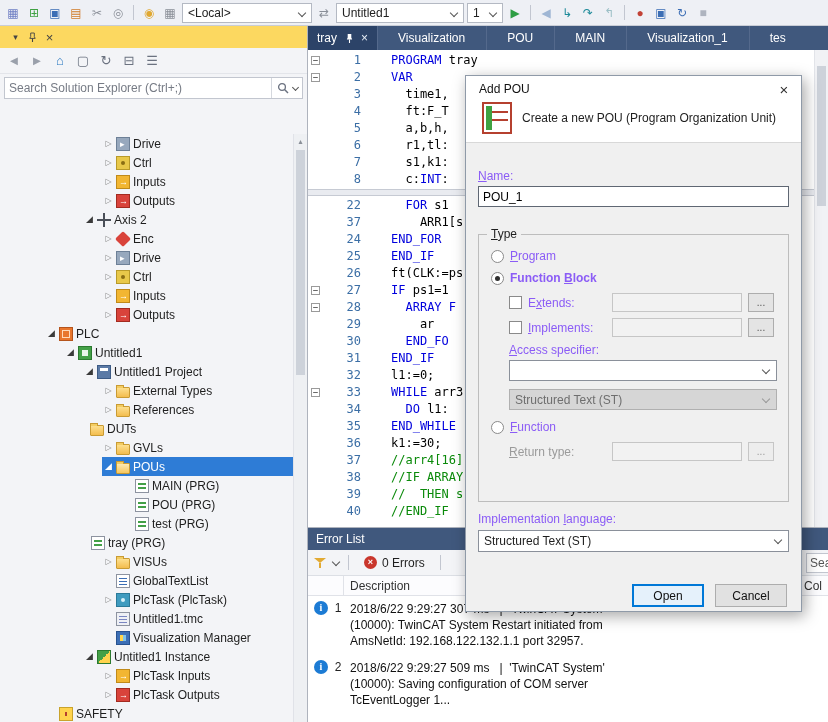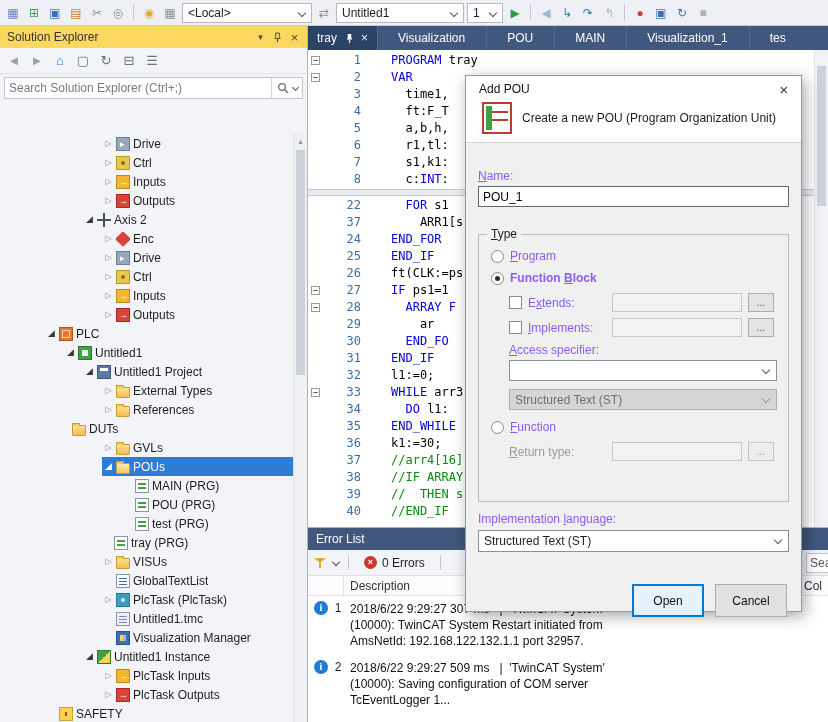--- a/index.html
+++ b/index.html
@@ -136,21 +136,21 @@
 .dots{margin-left:6px;width:26px;height:19px;background:#e4e4e4;border:1px solid #adadad;color:#555;font-size:10px;line-height:17px;text-align:center;flex:none}
 .dots.dis{color:#9b9b9b;background:#ededed;border-color:#c6c6c6}
 .gcombo{margin-left:18px;width:268px;height:21px;background:#fff;border:1px solid #8a909a;display:flex;align-items:center;padding-left:5px;margin-bottom:8px}
 .gcombo.mb10{margin-bottom:10px}
 .gcombo .spacer,.impl-combo .spacer{flex:1}
 .gcombo .chev,.impl-combo .chev{margin-right:7px}
 .gcombo.dis{background:#d6d6d6;color:#6e6e6e;border-color:#b0b0b0}
 .impl-lbl{margin-top:10px}
 .impl-combo{margin-top:4px;width:100%;height:22px;background:#fff;border:1px solid #8a909a;display:flex;align-items:center;padding-left:5px}
 .dlg-buttons{display:flex;justify-content:flex-end;gap:11px;padding:0 2px;margin-top:32px}
-.btn{width:72px;height:33px;background:#e1e1e1;border:1px solid #adadad;color:#111;display:flex;align-items:center;justify-content:center}
+.btn{width:72px;height:23px;background:#e1e1e1;border:1px solid #adadad;color:#111;display:flex;align-items:center;justify-content:center}
 .btn.default{background:#e5f1fb;border-color:#0078d7;box-shadow:inset 0 0 0 1px #0078d7}
 </style>
 </head>
 <body>
 
 <div>
 
   <div class="toolbar">
     <div class="tb-group" id="tbA">
         <span class="tbi" style="color: rgb(111, 127, 196);">▦</span>
@@ -186,21 +186,20 @@
         <span class="tb-sep"></span>
         <span class="tbi" style="color: rgb(194, 66, 54);">●</span>
         <span class="tbi" style="color: rgb(60, 110, 181);">▣</span>
         <span class="tbi" style="color: rgb(60, 110, 181);">↻</span>
         <span class="tbi" style="color: rgb(174, 180, 191);">■</span>
       </div>
   </div>
 
   <div class="solution-explorer">
     <div class="se-title">
-      <span class="t">Solution Explorer</span>
       <span class="ti">▾</span>
       <span class="ti">
           <svg width="9" height="11" viewBox="0 0 10 12">
             <path d="M3 1h4v4l1 2H2l1-2z" fill="none" stroke="#444"></path>
             <rect x="4.4" y="7" width="1.2" height="4" fill="#444"></rect>
           </svg>
         </span>
       <span class="ti" style="font-size:13px">×</span>
     </div>
     <div class="se-toolbar" id="seTools">
@@ -321,21 +320,21 @@
             <span class="tlabel">External Types</span>
           </div>
         </div>
         <div class="trow" style="padding-left: 102px;">
           <div class="trow-in">
             <span class="arrow collapsed">▷</span>
             <span class="ticon ic-references"></span>
             <span class="tlabel">References</span>
           </div>
         </div>
-        <div class="trow" style="padding-left: 58px;">
+        <div class="trow" style="padding-left: 76px;">
           <div class="trow-in">
             <span class="arrow none"></span>
             <span class="ticon ic-folder"></span>
             <span class="tlabel">DUTs</span>
           </div>
         </div>
         <div class="trow" style="padding-left: 102px;">
           <div class="trow-in">
             <span class="arrow collapsed">▷</span>
             <span class="ticon ic-folder"></span>
@@ -363,21 +362,21 @@
             <span class="tlabel">POU (PRG)</span>
           </div>
         </div>
         <div class="trow" style="padding-left: 121px;">
           <div class="trow-in">
             <span class="arrow none"></span>
             <span class="ticon ic-pou"></span>
             <span class="tlabel">test (PRG)</span>
           </div>
         </div>
-        <div class="trow" style="padding-left: 100px; text-align: right;">
+        <div class="trow" style="padding-left: 77px; text-align: right;">
           <div class="trow-in">
             <span class="arrow none"></span>
             <span class="ticon ic-pou"></span>
             <span class="tlabel">tray (PRG)</span>
           </div>
         </div>
         <div class="trow" style="padding-left: 102px;">
           <div class="trow-in">
             <span class="arrow collapsed">▷</span>
             <span class="ticon ic-folder"></span>

